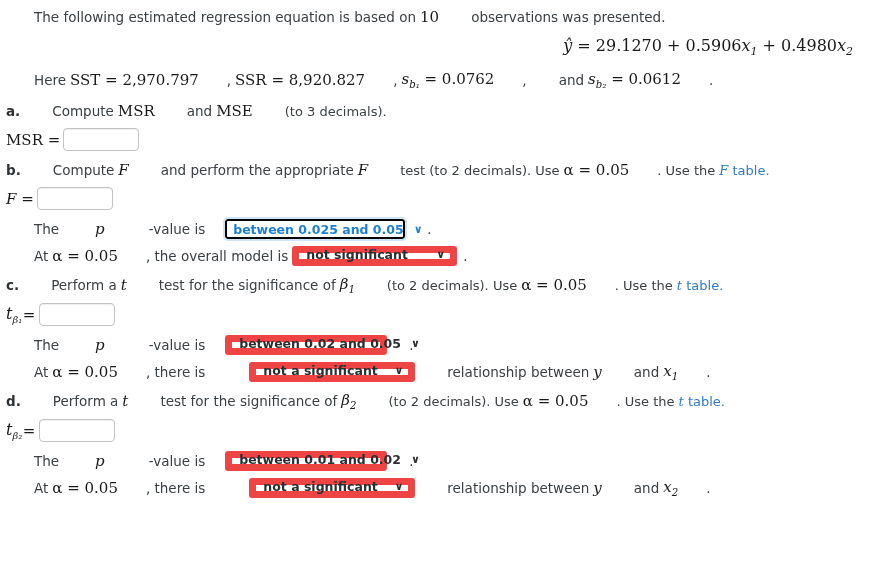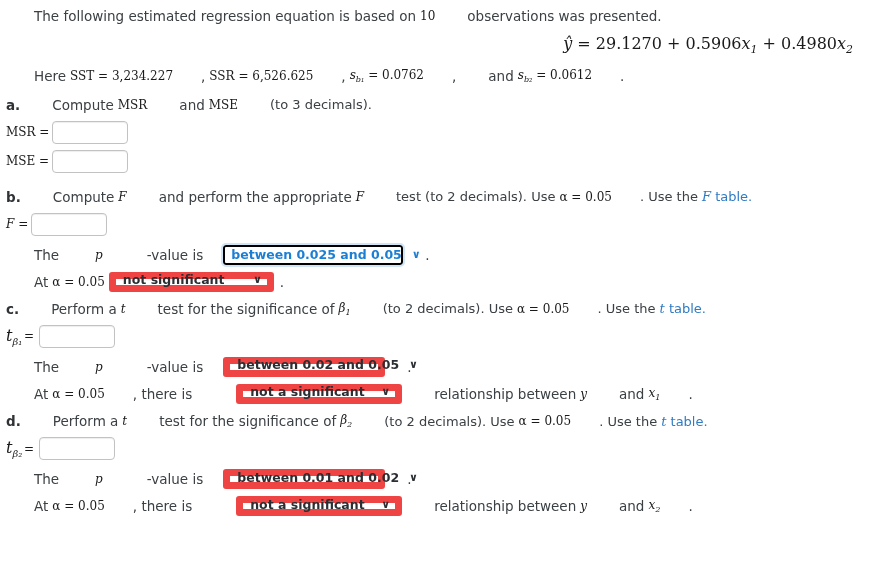--- a/index.html
+++ b/index.html
@@ -22,21 +22,21 @@
   .row {
     display: flex;
     align-items: center;
     flex-wrap: nowrap;
     white-space: nowrap;
   }
   .txt { color: #3b4044; margin-left: 28px; }
   .mth {
     font-family: "DejaVu Serif", "Liberation Serif", serif;
     color: #1a1a1a;
-    font-size: 12px;
+    font-size: 15px;
     white-space: nowrap;
   }
   .mth i, .ital {
     font-style: italic;
     font-family: "DejaVu Serif", "Liberation Serif", serif;
   }
   .mth sub {
     font-size: 0.68em;
     font-style: italic;
   }
@@ -156,24 +156,24 @@
       <span>0.5906</span><i>x</i><sub>1</sub>
       <span>+</span>
       <span>0.4980</span><i>x</i><sub>2</sub>
     </span>
   </div>
 
   
   <div class="row here">
     <span class="txt">Here</span>
     <span class="sp"></span>
-    <span class="mth"><span>SST</span> = <span>3,234.227</span></span>
+    <span class="mth"><span>SST</span> = <span>2,970.797</span></span>
       <span class="txt">,</span>
     <span class="sp"></span>
-    <span class="mth"><span>SSR</span> = <span>6,526.625</span></span>
+    <span class="mth"><span>SSR</span> = <span>8,920.827</span></span>
       <span class="txt">,</span>
     <span class="sp"></span>
     <span class="mth"><i>s</i><sub>b₁</sub> = <span>0.0762</span></span>
       <span class="txt">,</span>
     <span class="sp"></span>
     <span class="txt">and</span>
     <span class="sp"></span>
     <span class="mth"><i>s</i><sub>b₂</sub> = <span>0.0612</span></span>
       <span class="txt">.</span>
   </div>
@@ -191,24 +191,20 @@
     <span class="mth">MSE</span>
     <span class="sp"></span>
     <span class="txt small">(to 3 decimals).</span>
   </div>
 
   <div class="row lblbox">
     <span class="mth">MSR =</span>
     <input class="ans" type="text" value="" style="">
   </div>
   <br>
-  <div class="row lblbox mb12">
-    <span class="mth">MSE =</span>
-    <input class="ans" type="text" value="" style="">
-  </div>
 
   
   <div class="row part">
     <b>b.</b>
     <span class="sp"></span>
     <span class="txt">Compute</span>
     <span class="sp"></span>
     <span class="mth"><i>F</i></span>
     <span class="sp"></span>
     <span class="txt">and perform the appropriate</span>
@@ -237,20 +233,21 @@
       <span>between 0.025 and 0.05</span>
       <span class="chev">∨</span>
     </span>
     <span class="txt dot">.</span>
   </div>
 
   <div class="row mb9">
     <span class="txt">At</span>
     <span class="sp"></span>
     <span class="mth">α = 0.05</span>
+      <span class="txt">, the overall model is</span>
     <span class="sel w-model">
       <span>not significant</span>
       <span class="chev">∨</span>
     </span>
     <span class="txt dot">.</span>
   </div>
 
   
   <div class="row part">
     <b>c.</b>

